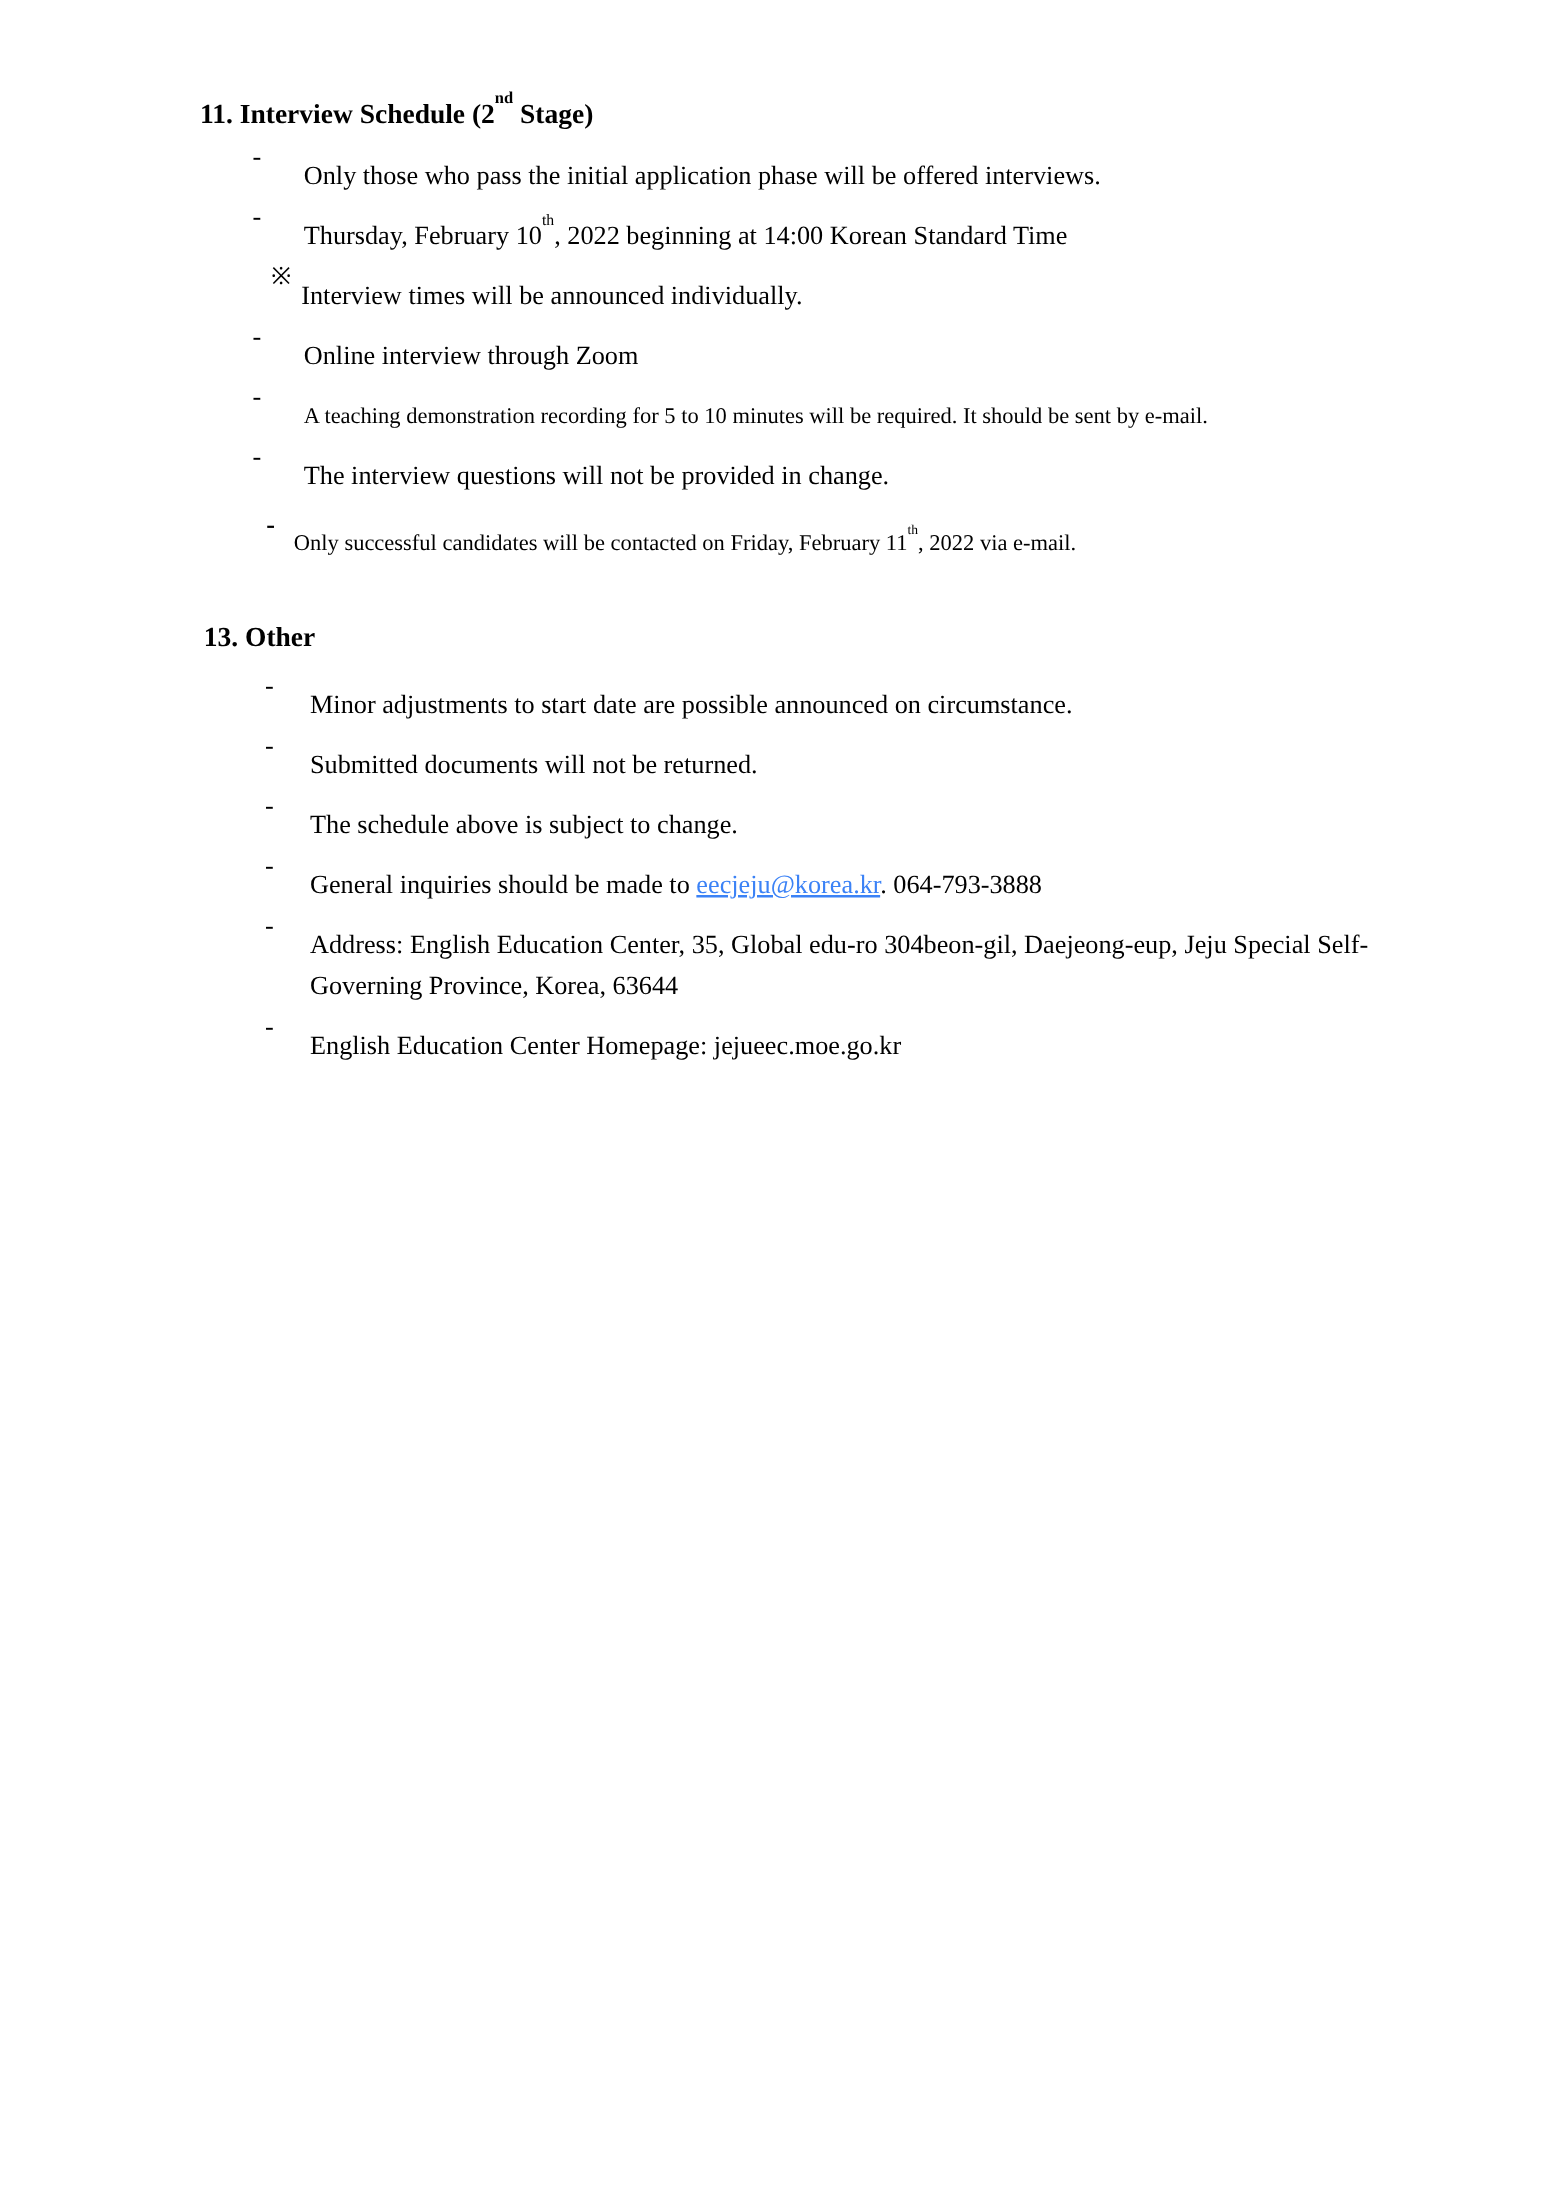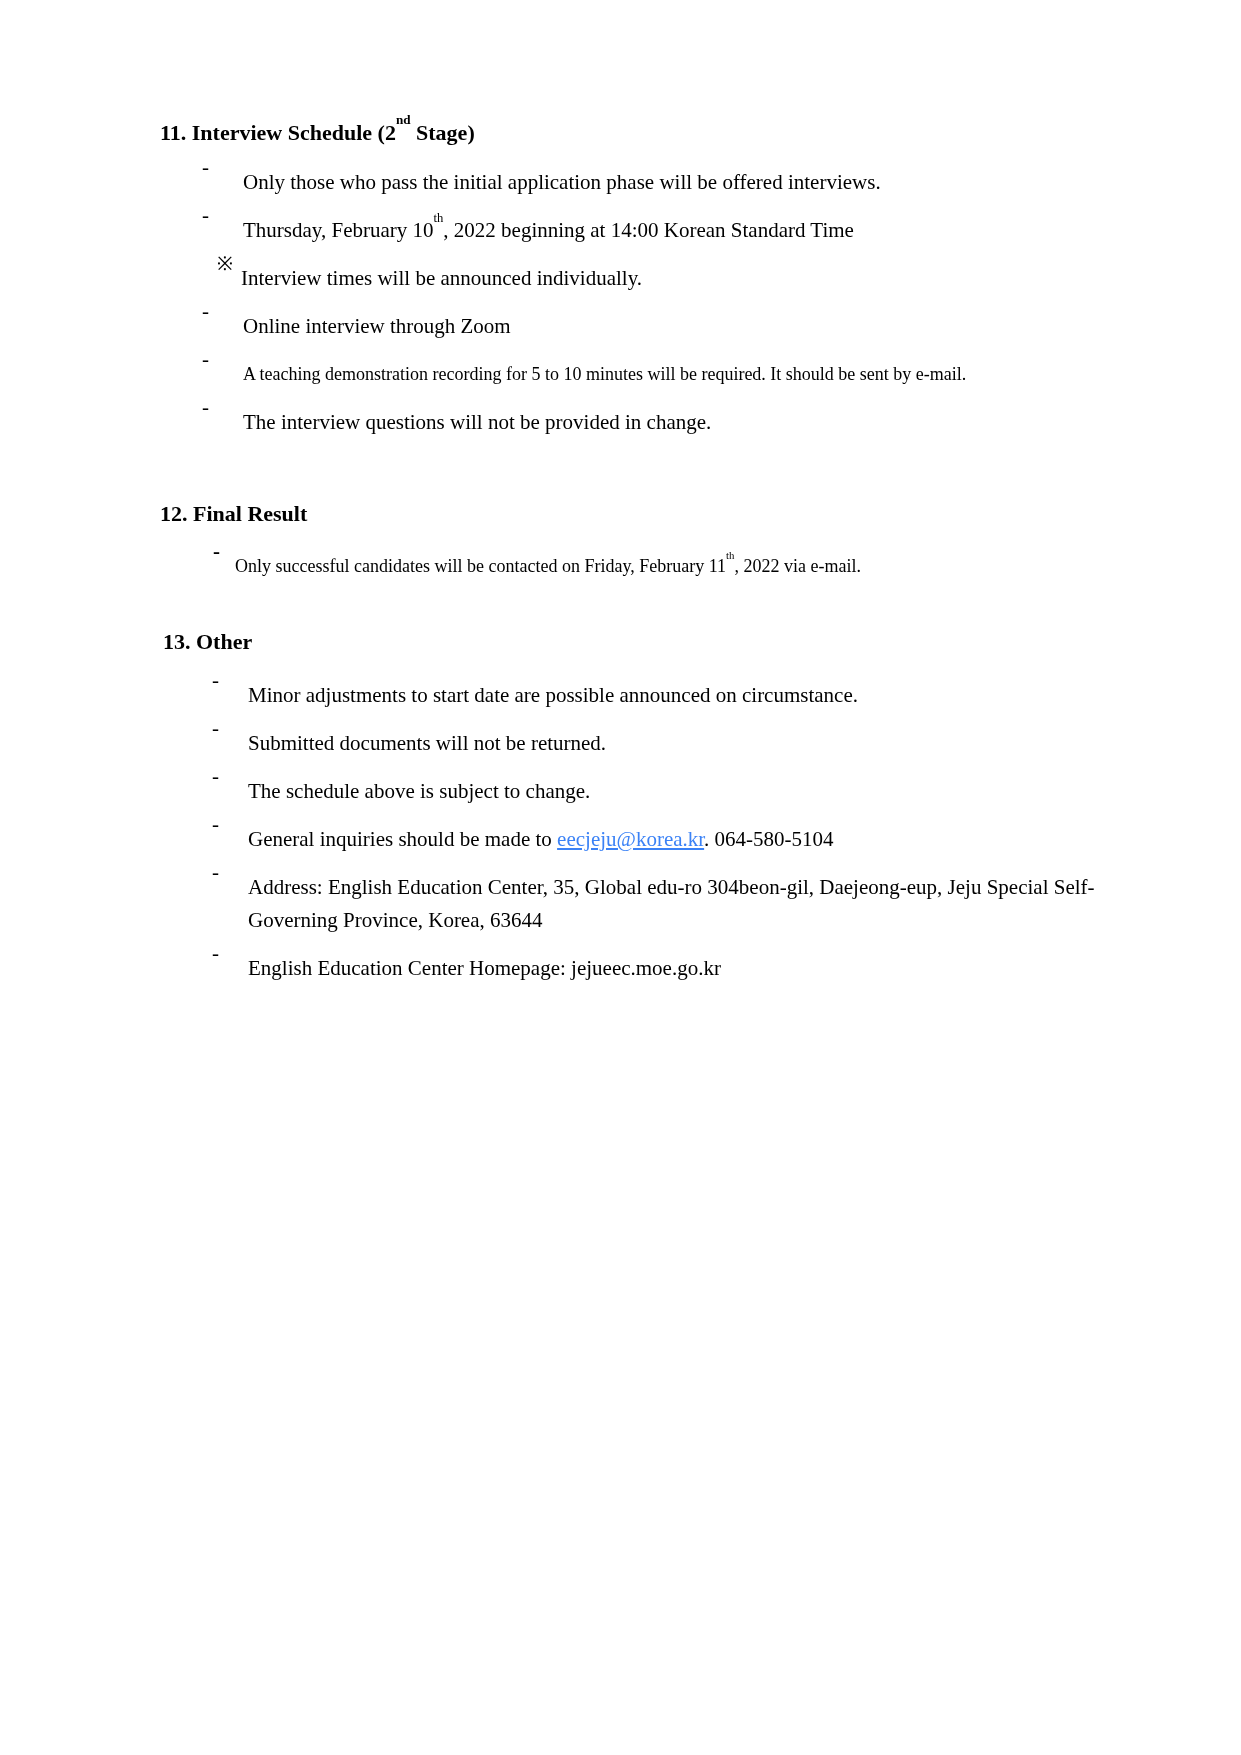--- a/index.html
+++ b/index.html
@@ -8,21 +8,21 @@
     width:1241px; height:1755px;
     position:relative;
     font-family:"Liberation Serif","DejaVu Serif",serif;
     color:#000000;
     overflow:hidden;
   }
   .page {
     position:absolute; inset:0;
     background:#ffffff;
   }
-  .content { padding:118px 131px 0 160px; }
+  .content { padding:76px 131px 0 160px; }
 
   .section-heading {
     font-size:22px; font-weight:bold;
     line-height:30px;
     white-space:nowrap;
   }
   .sec-final-result .section-heading { margin-top:60px; }
   .sec-other        .section-heading { margin-top:44px; text-indent:3px; }
 
   .items { margin-top:3px; }
@@ -77,21 +77,20 @@
             <span class="marker">-</span>
             <span class="text"><span>A teaching demonstration recording for 5 to 10 minutes will be required. It should be sent by e-mail.</span></span>
           </div>
           <div class="item">
             <span class="marker">-</span>
             <span class="text"><span>The interview questions will not be provided in change.</span></span>
           </div>
         </div>
       </section>
       <section class="sec-final-result">
-        <h2 class="section-heading"><span>12. Final Result</span></h2>
         <div class="items">
           <div class="item condensed">
             <span class="marker">-</span>
             <span class="text"><span>Only successful candidates will be contacted on Friday, February 11</span><sup class="ord">th</sup><span>, 2022 via e-mail.</span></span>
           </div>
         </div>
       </section>
       <section class="sec-other">
         <h2 class="section-heading"><span>13. Other</span></h2>
         <div class="items">
@@ -102,21 +101,21 @@
           <div class="item">
             <span class="marker">-</span>
             <span class="text"><span>Submitted documents will not be returned.</span></span>
           </div>
           <div class="item">
             <span class="marker">-</span>
             <span class="text"><span>The schedule above is subject to change.</span></span>
           </div>
           <div class="item">
             <span class="marker">-</span>
-            <span class="text"><span>General inquiries should be made to </span><a class="email-link">eecjeju@korea.kr</a><span>. 064-580-5104</span></span>
+            <span class="text"><span>General inquiries should be made to </span><a class="email-link">eecjeju@korea.kr</a><span>. 064-793-3888</span></span>
           </div>
           <div class="item">
             <span class="marker">-</span>
             <span class="text"><span>Address: English Education Center, 35, Global edu-ro 304beon-gil, Daejeong-eup, Jeju Special Self-Governing Province, Korea, 63644</span></span>
           </div>
           <div class="item">
             <span class="marker">-</span>
             <span class="text"><span>English Education Center Homepage: jejueec.moe.go.kr</span></span>
           </div>
         </div>

